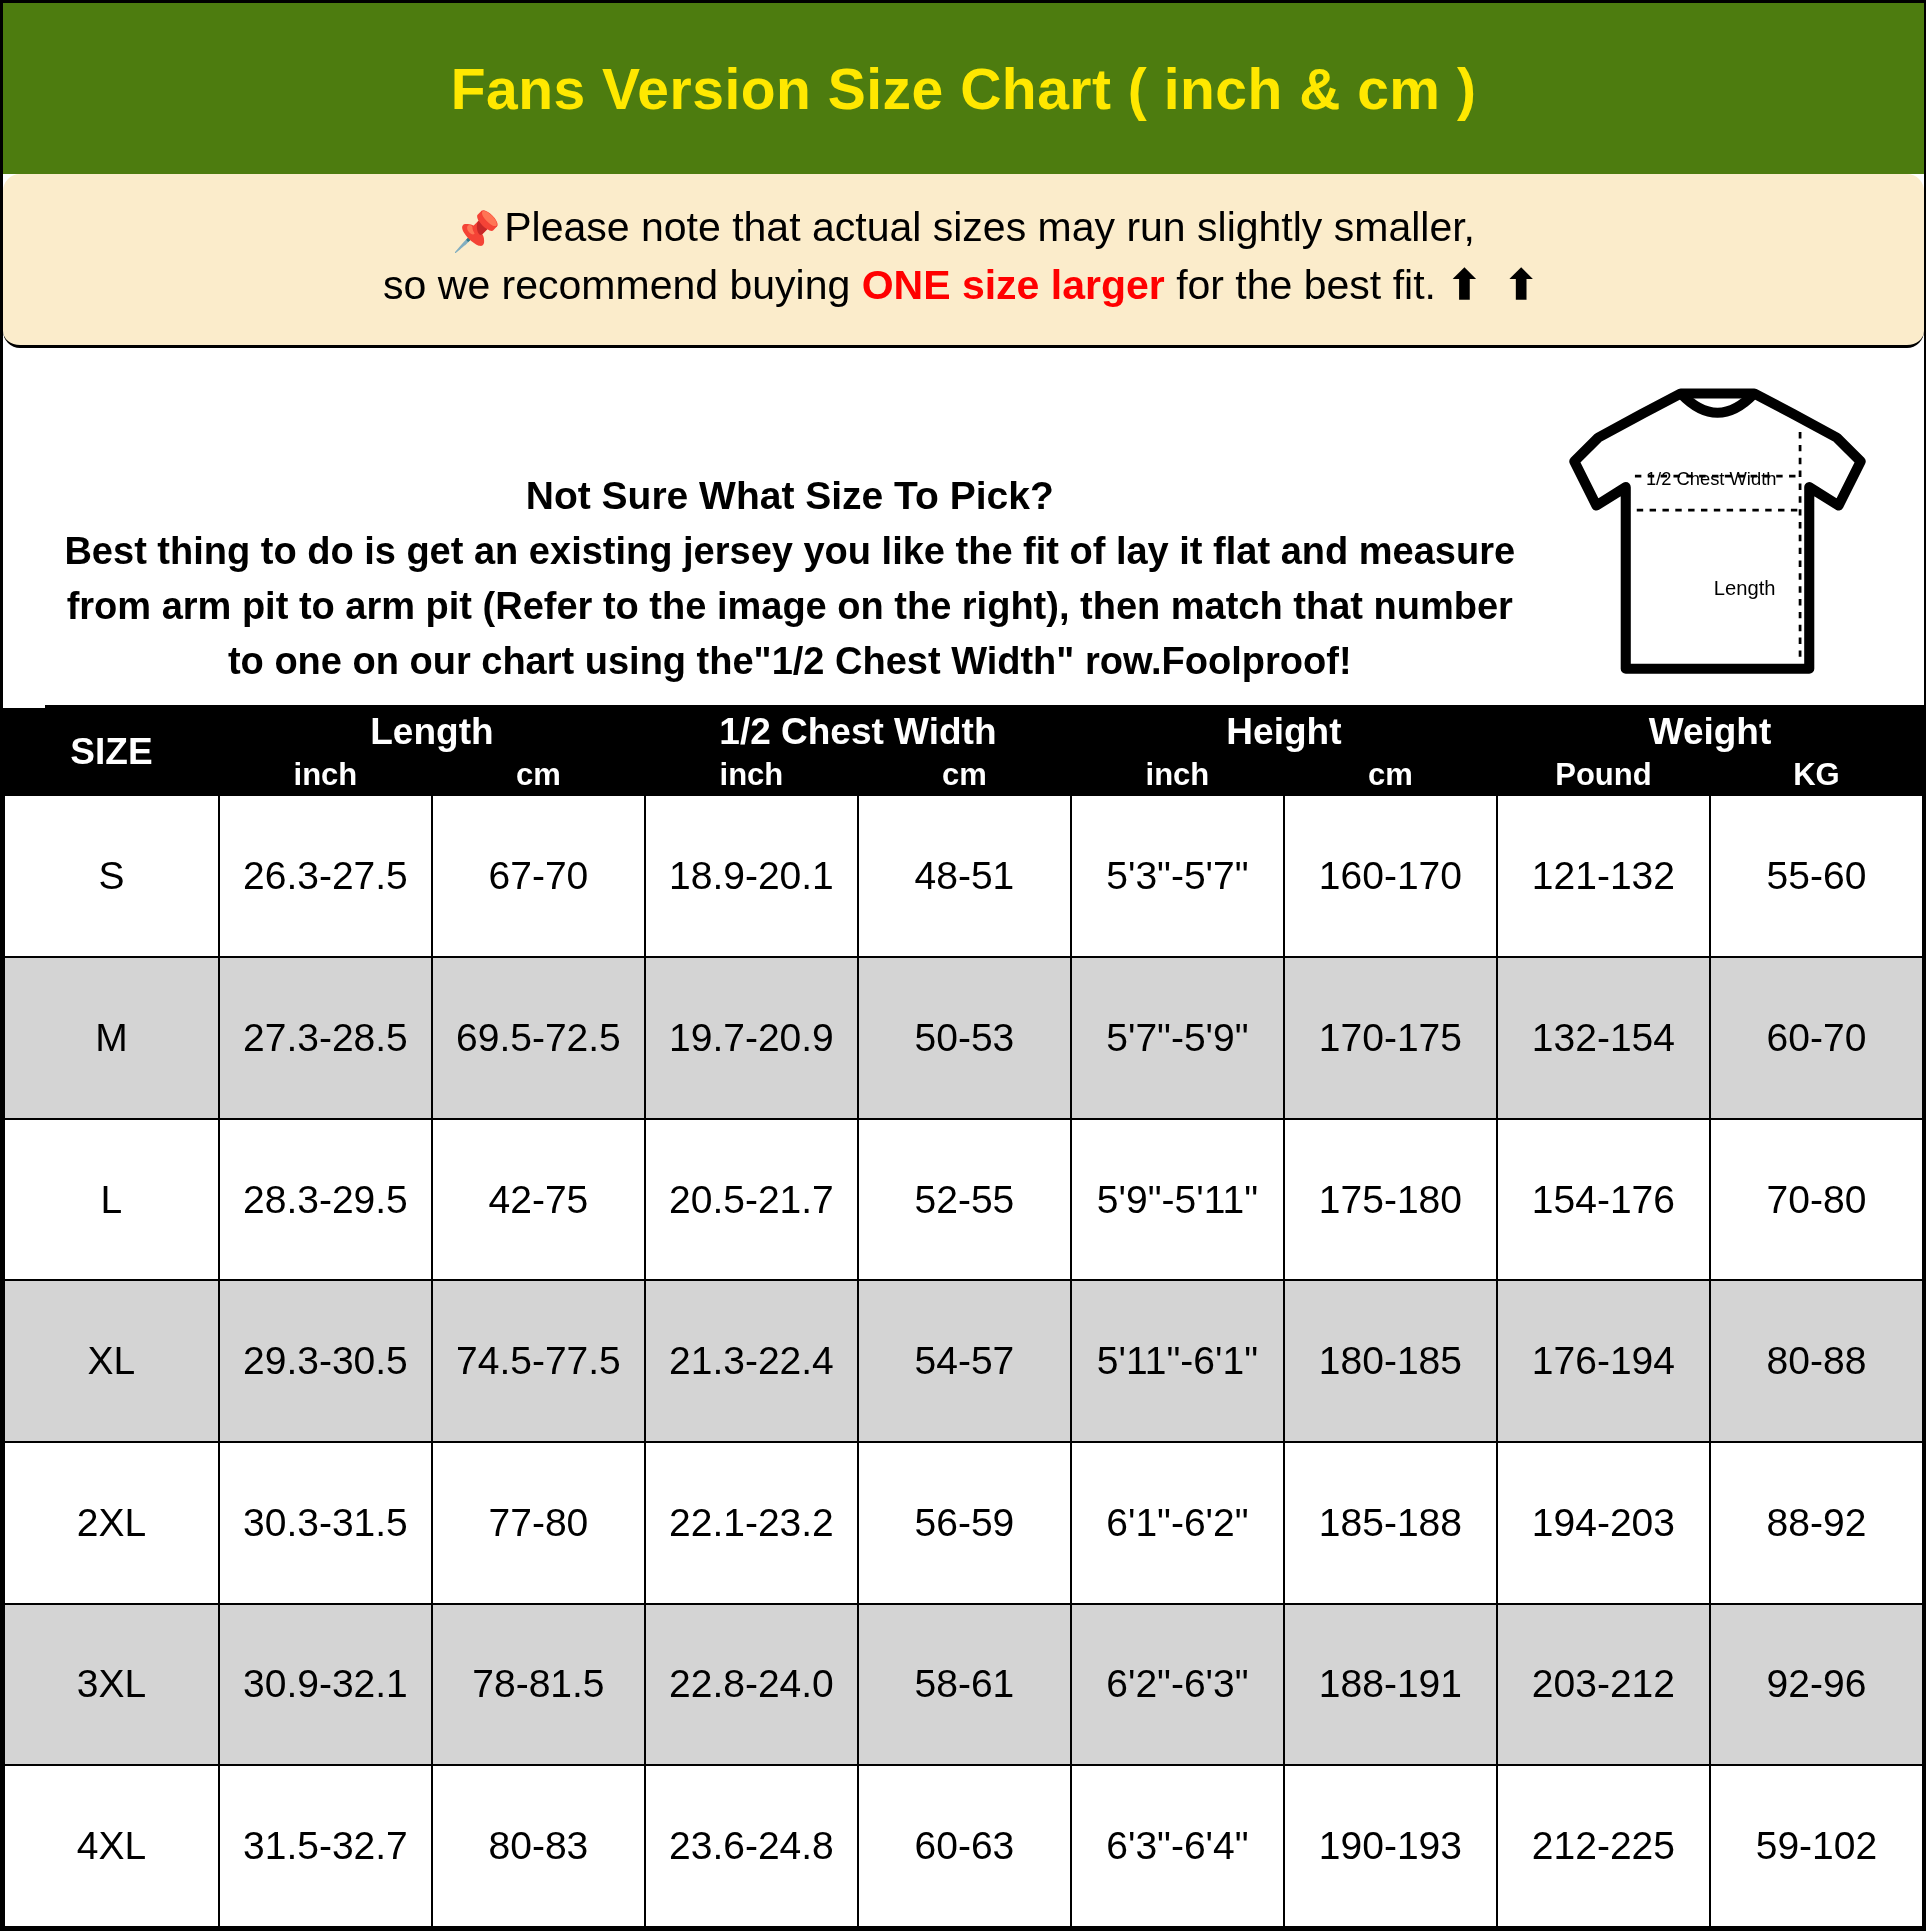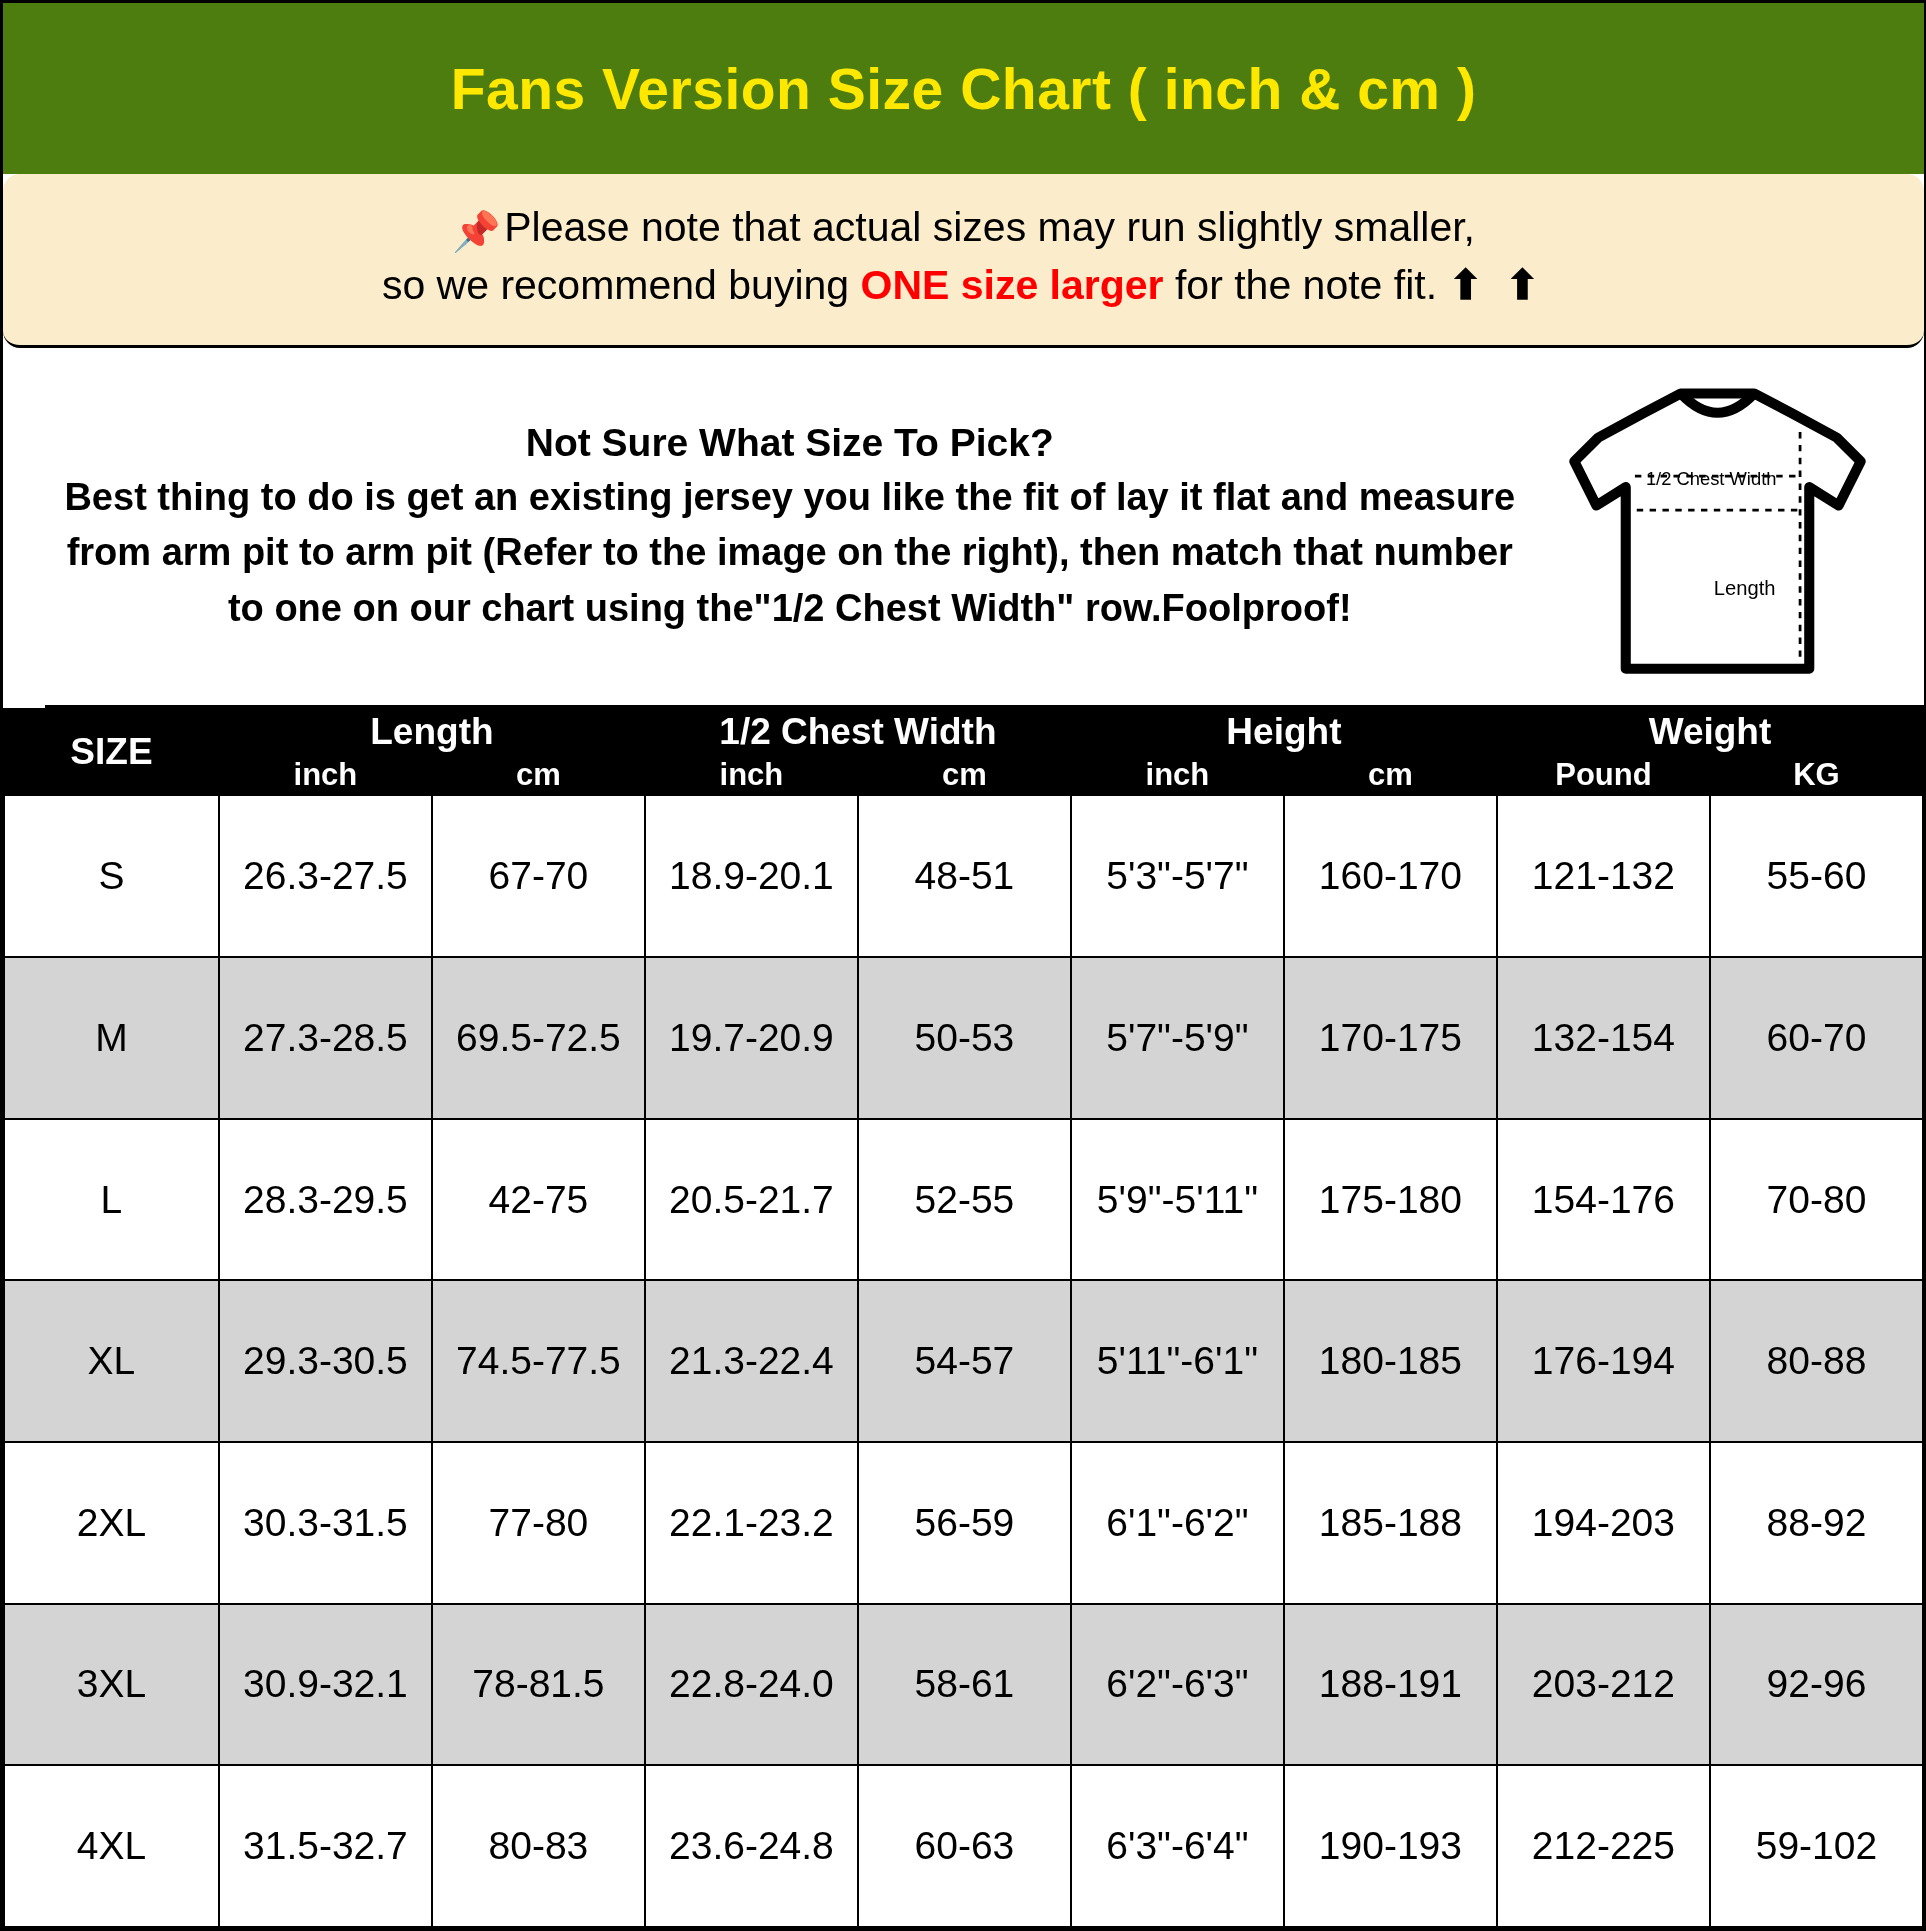--- a/index.html
+++ b/index.html
@@ -68,21 +68,21 @@
   }
   .arrows {
     font-weight: bold;
     letter-spacing: 5.5px;
   }
 
   
   .help-section {
     flex: 0 0 auto;
     display: flex;
-    align-items: center;
+    align-items: flex-end;
     padding: 20px 9.2px 16.5px 9.2px;
     border-bottom: 3.7px solid #000000;
     min-height: 349px;
     box-sizing: border-box;
     margin-left: 42px;
   }
   .help-text {
     flex: 1 1 auto;
     text-align: center;
     padding-left: 5.5px;
@@ -168,21 +168,21 @@
 
   <div class="title-bar">
     <div class="title-text">Fans Version Size Chart ( inch &amp; cm )</div>
   </div>
 
   <div class="note-band">
     <div class="note-line">
       <span class="pin-icon">📌</span><span>Please note that actual sizes may run slightly smaller,</span>
     </div>
     <div class="note-line">
-      <span>so we recommend buying </span><span class="red-strong">ONE size larger</span><span> for the note fit. </span><span class="arrows">⬆ ⬆</span>
+      <span>so we recommend buying </span><span class="red-strong">ONE size larger</span><span> for the best fit. </span><span class="arrows">⬆ ⬆</span>
     </div>
   </div>
 
   <div class="help-section">
     <div class="help-text">
       <div class="help-title">Not Sure What Size To Pick?</div>
       <div class="help-body">Best thing to do is get an existing jersey you like the fit of lay it flat and measure from arm pit to arm pit (Refer to the image on the right), then match that number to one on our chart using the"1/2 Chest Width" row.Foolproof!</div>
     </div>
     <div class="shirt-wrap">
       <svg width="367" height="312" viewBox="0 0 400 340">

